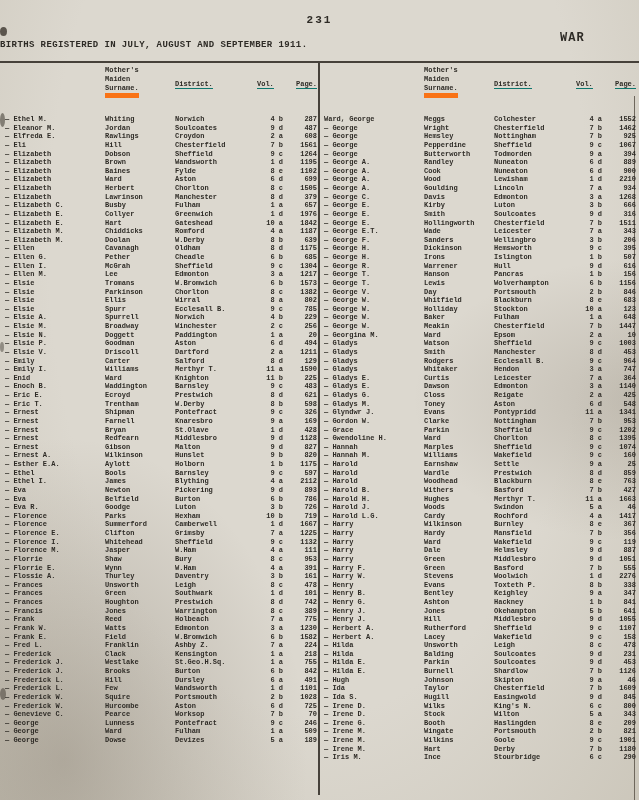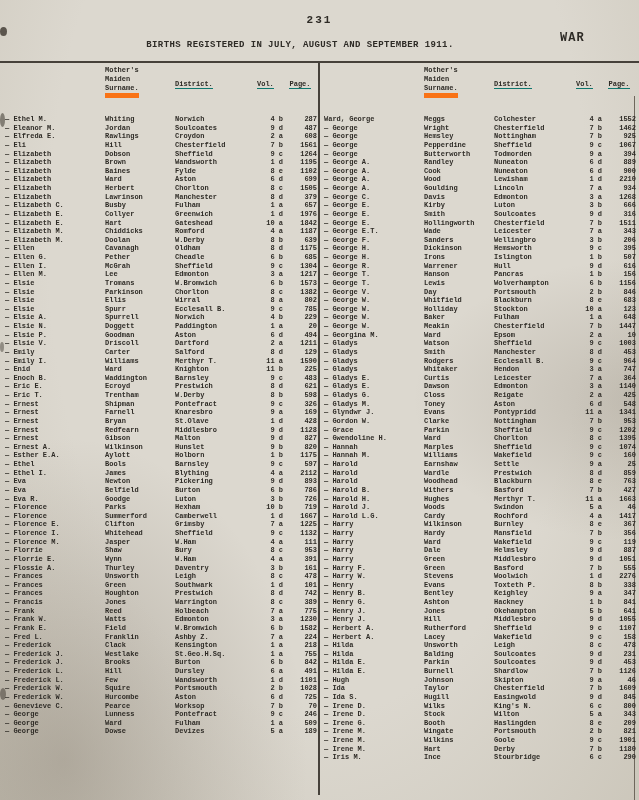--- a/index.html
+++ b/index.html
@@ -8,21 +8,21 @@
     font-family:"Liberation Mono","DejaVu Sans Mono",monospace;
     background:
       radial-gradient(ellipse at 10% 95%, rgba(110,100,85,.35), rgba(0,0,0,0) 30%),
       radial-gradient(ellipse at 100% 50%, rgba(120,110,95,.25), rgba(0,0,0,0) 25%),
       radial-gradient(ellipse at 50% 30%, #dcd8cf 60%, #ccc7bb 100%),
       #d6d1c7;
     color:#2e2b26;
   }
   .pageno{position:absolute;top:14px;left:0;width:639px;text-align:center;
     font-size:11px;font-weight:bold;letter-spacing:2px;}
-  .title{position:absolute;top:40px;left:0;width:600px;text-align:center;
+  .title{position:absolute;top:40px;left:0;width:600px;text-align:left;
     font-size:9px;font-weight:bold;letter-spacing:.4px;}
   .corner{position:absolute;top:31px;left:560px;font-size:12px;font-weight:bold;letter-spacing:1px;}
   .toprule{position:absolute;top:61px;left:0;width:639px;height:2px;background:#46413a;}
   .vdivider{position:absolute;top:62px;left:318px;width:2px;height:733px;background:#46413a;}
   .edgeline{position:absolute;top:96px;left:634px;width:1px;height:704px;background:#6e675c;}
   .smudge{position:absolute;left:0;background:#3c362e;border-radius:50%;opacity:.8;}
   .s1{top:27px;width:7px;height:9px;}
   .s2{top:113px;width:5px;height:14px;opacity:.55;}
   .s3{top:342px;width:4px;height:10px;opacity:.45;}
   .s4{top:688px;width:6px;height:12px;opacity:.5;}
@@ -30,21 +30,21 @@
   .col{position:absolute;top:68px;width:312px;font-size:7px;font-weight:bold;}
   .col-left{left:5px;}
   .col-right{left:324px;}
 
   .hdr{display:flex;align-items:flex-end;margin-bottom:17px;height:30px;}
   .hdr .h-name{width:100px;}
   .hdr .h-mother{width:70px;line-height:9px;}
   .hdr .h-mother .ul{border-bottom:5px solid #f97316;display:inline-block;}
   .hdr .h-district{width:82px;padding-bottom:9px;}
   .hdr .h-vol{width:26px;padding-bottom:9px;}
-  .hdr .h-page{width:34px;text-align:center;padding-bottom:9px;}
+  .hdr .h-page{width:34px;text-align:right;padding-bottom:9px;}
   .hdr .ulw{border-bottom:1px solid #0f766e;display:inline-block;}
 
   .rows{}
   .row{display:flex;height:8.64px;line-height:8.64px;white-space:nowrap;}
   .c-name{width:100px;overflow:hidden;}
   .c-surname{width:70px;overflow:hidden;}
   .c-district{width:82px;overflow:hidden;}
   .c-vol{width:26px;text-align:right;}
   .c-page{width:34px;text-align:right;}
 </style>
@@ -237,20 +237,27 @@
         <span class="c-page">785</span>
       </div>
       <div class="row">
         <span class="c-name">— Elsie A.</span>
         <span class="c-surname">Spurrell</span>
         <span class="c-district">Norwich</span>
         <span class="c-vol">4 b</span>
         <span class="c-page">229</span>
       </div>
       <div class="row">
+        <span class="c-name">— Elsie M.</span>
+        <span class="c-surname">Broadway</span>
+        <span class="c-district">Winchester</span>
+        <span class="c-vol">2 c</span>
+        <span class="c-page">256</span>
+      </div>
+      <div class="row">
         <span class="c-name">— Elsie N.</span>
         <span class="c-surname">Doggett</span>
         <span class="c-district">Paddington</span>
         <span class="c-vol">1 a</span>
         <span class="c-page">20</span>
       </div>
       <div class="row">
         <span class="c-name">— Elsie P.</span>
         <span class="c-surname">Goodman</span>
         <span class="c-district">Aston</span>

